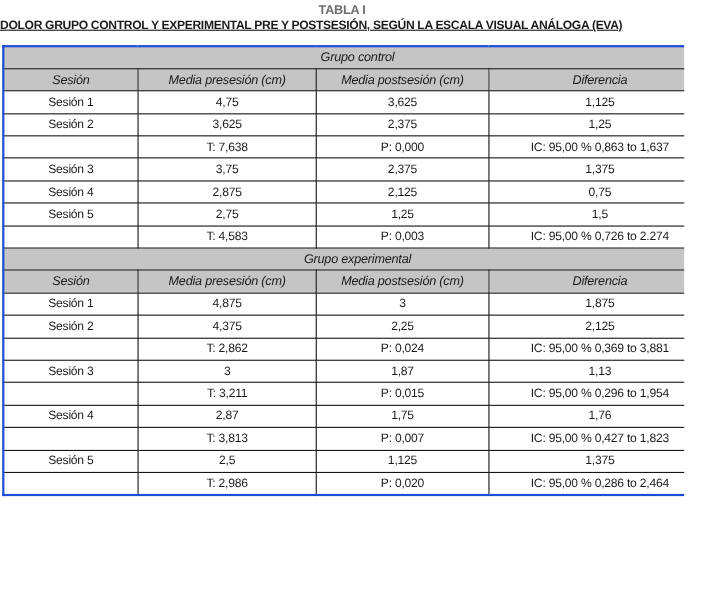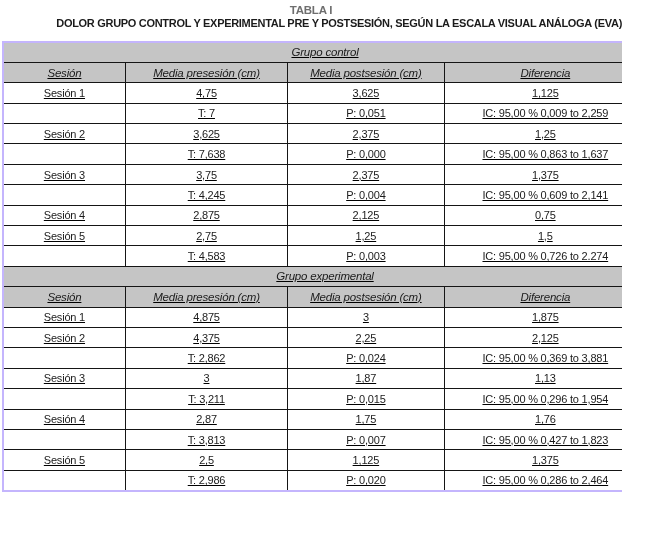--- a/index.html
+++ b/index.html
@@ -19,35 +19,35 @@
   .title {
     text-align: center;
     font-weight: bold;
     font-size: 11.5px;
     line-height: 14px;
     color: #6f6f6f;
     letter-spacing: -0.2px;
     white-space: nowrap;
   }
   .subtitle {
-    text-align: right;
+    text-align: left;
     font-weight: bold;
     font-size: 11px;
     line-height: 13.5px;
     color: #1b1b1b;
     letter-spacing: -0.3px;
     white-space: nowrap;
+    text-decoration: underline;
   }
   table.stat-table {
     border-collapse: collapse;
     table-layout: fixed;
     width: 646px;
     margin: 10px 2px 0 2px;
-    border: 2px solid #c4b5fd;
-    text-decoration: underline;
+    border: 2px solid #1d4ed8;
   }
   table.stat-table td {
     border: 1px solid #151515;
     text-align: center;
     vertical-align: middle;
     font-size: 11px;
     line-height: 12px;
     height: 19.4px;
     padding: 0 2px;
     color: #1b1b1b;
@@ -86,48 +86,36 @@
           <td>Media postsesión (cm)</td>
           <td>Diferencia</td>
         </tr>
         <tr class="data-row">
           <td>Sesión 1</td>
           <td>4,75</td>
           <td>3,625</td>
           <td>1,125</td>
         </tr>
         <tr class="data-row">
-          <td></td>
-          <td>T: 7</td>
-          <td>P: 0,051</td>
-          <td>IC: 95,00 % 0,009 to 2,259</td>
-        </tr>
-        <tr class="data-row">
           <td>Sesión 2</td>
           <td>3,625</td>
           <td>2,375</td>
           <td>1,25</td>
         </tr>
         <tr class="data-row">
           <td></td>
           <td>T: 7,638</td>
           <td>P: 0,000</td>
           <td>IC: 95,00 % 0,863 to 1,637</td>
         </tr>
         <tr class="data-row">
           <td>Sesión 3</td>
           <td>3,75</td>
           <td>2,375</td>
           <td>1,375</td>
-        </tr>
-        <tr class="data-row">
-          <td></td>
-          <td>T: 4,245</td>
-          <td>P: 0,004</td>
-          <td>IC: 95,00 % 0,609 to 2,141</td>
         </tr>
         <tr class="data-row">
           <td>Sesión 4</td>
           <td>2,875</td>
           <td>2,125</td>
           <td>0,75</td>
         </tr>
         <tr class="data-row">
           <td>Sesión 5</td>
           <td>2,75</td>

